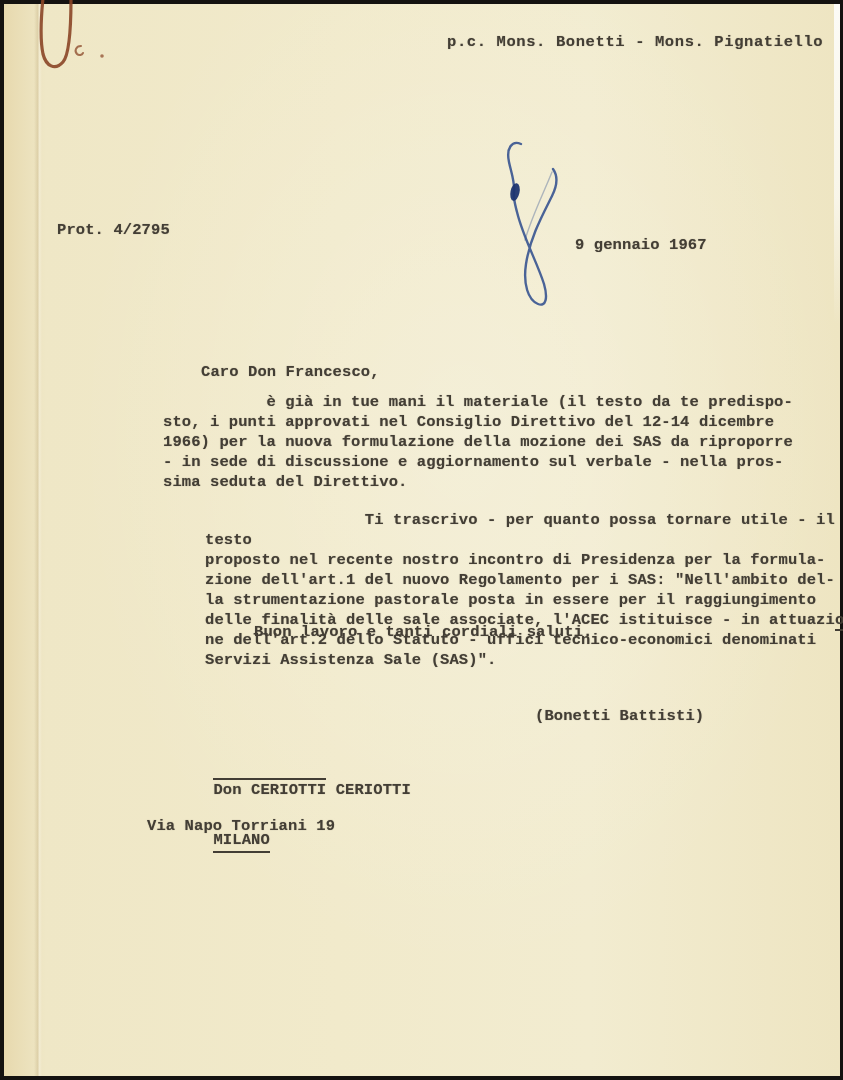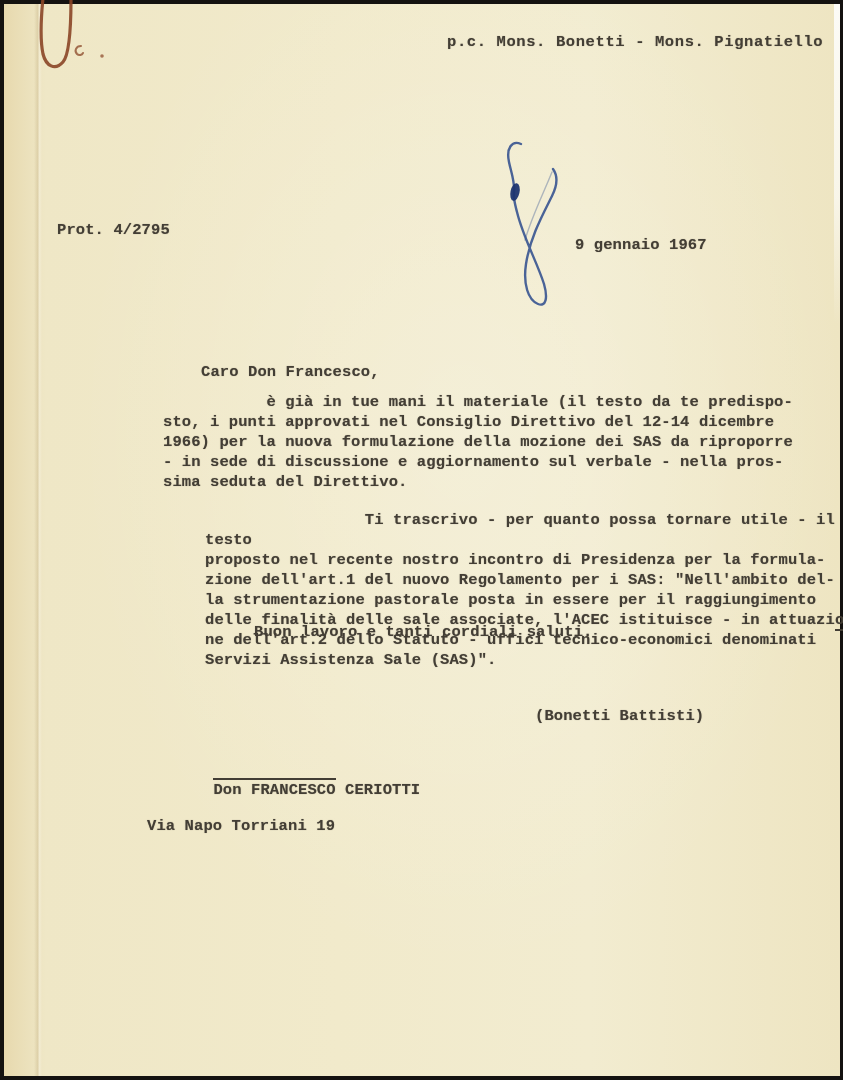--- a/index.html
+++ b/index.html
@@ -88,19 +88,22 @@
 delle finalità delle sale associate, l'ACEC istituisce - in attuazi</span><span class="u-char">o</span><span>
 ne dell'art.2 dello Statuto - uffici tecnico-economici denominati
 Servizi Assistenza Sale (SAS)".</span>
     </div>
 
     <div class="type" style="left:250px; top:618px;">Buon lavoro e tanti cordiali saluti.</div>
 
     <div class="type" style="left:531px; top:702px;">(Bonetti Battisti)</div>
 
     <div class="type" style="left:153px; top:754px;">
-      <span class="overlined">Don FRANCESCO</span><span> CERIOTTI</span>
+      <span class="overlined">Don CERIOTTI</span><span> CERIOTTI</span>
     </div>
 
     <div class="type" style="left:143px; top:774px;margin-top:38px;">Via Napo Torriani 19</div>
 
+    <div class="type" style="left:153px; top:806px;">
+      <span class="underlined-word">MILANO</span>
+    </div>
   </div>
 </div>
 
 </body></html>

